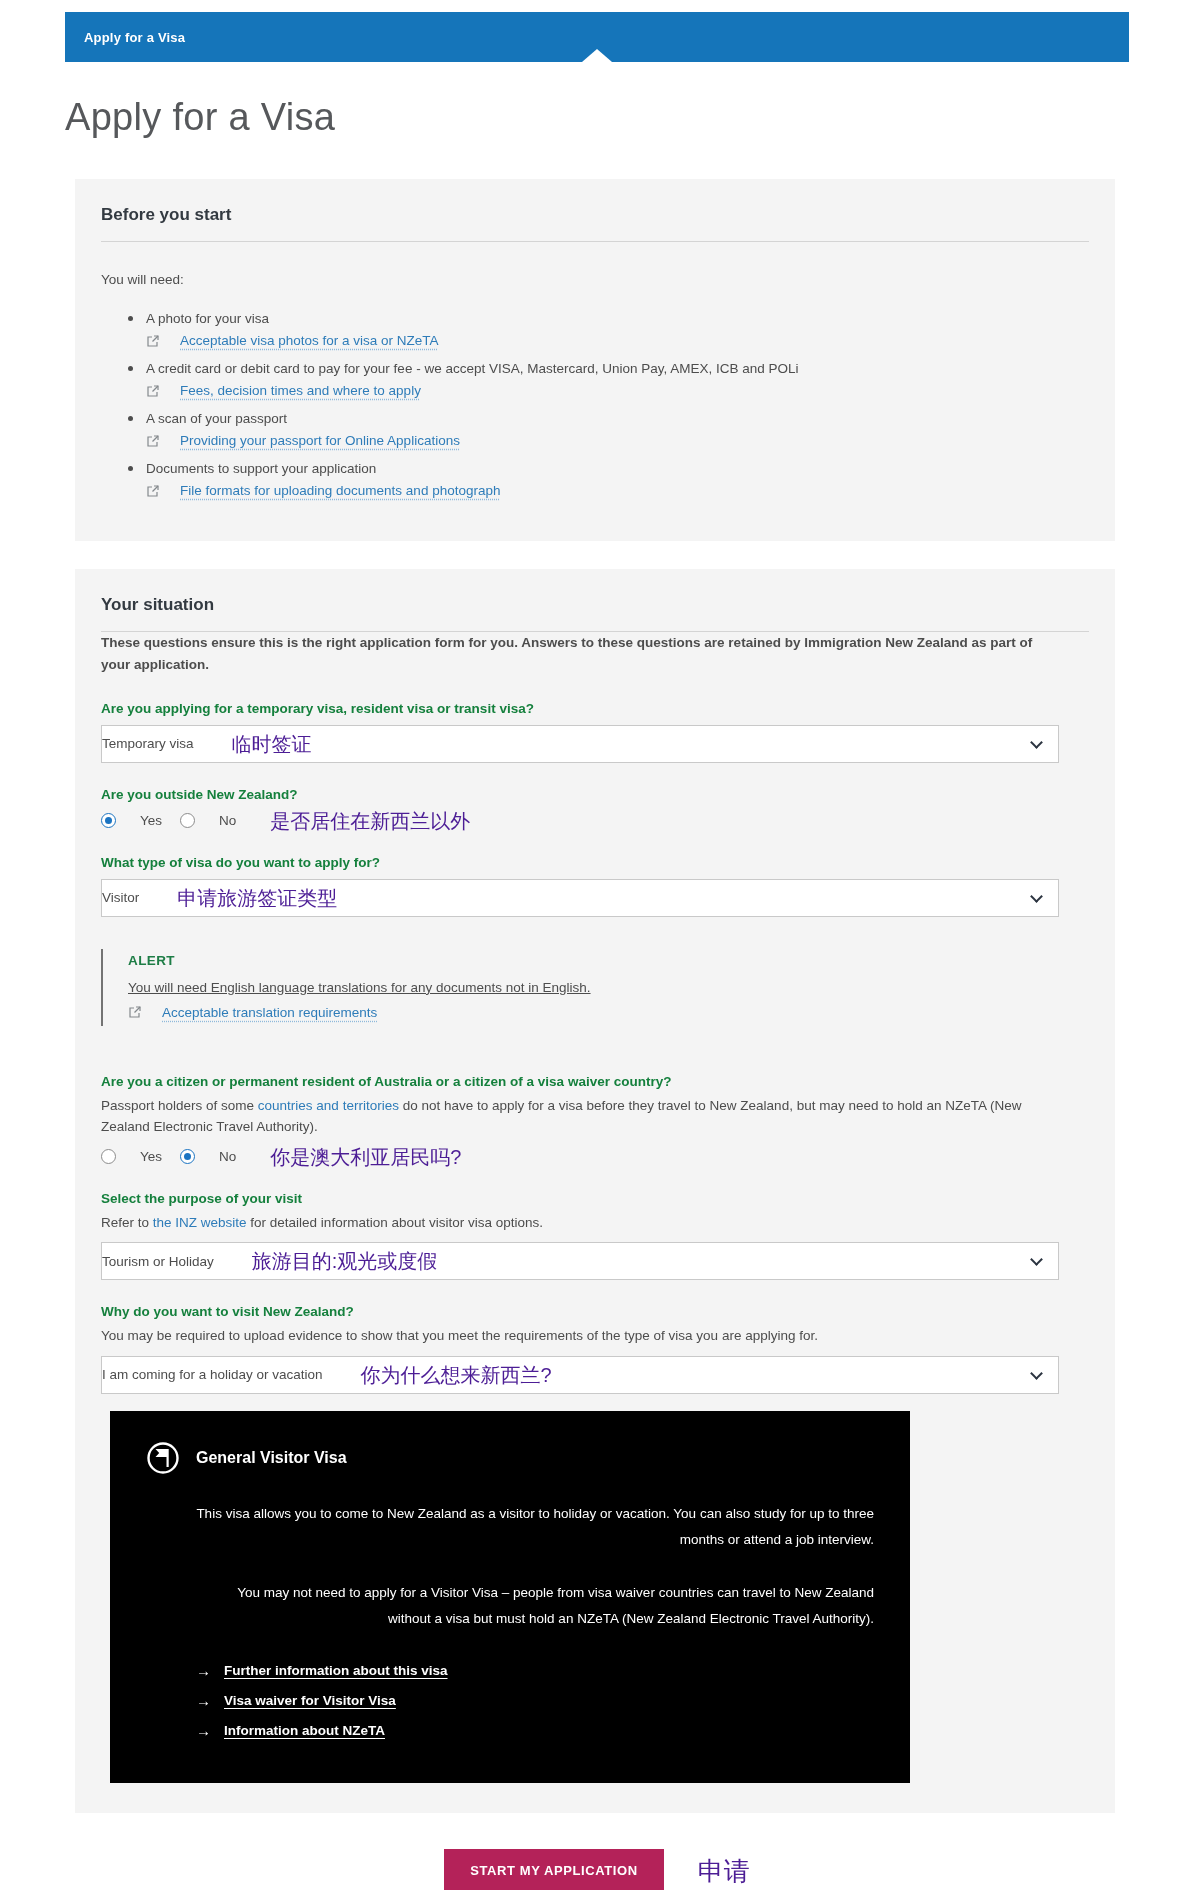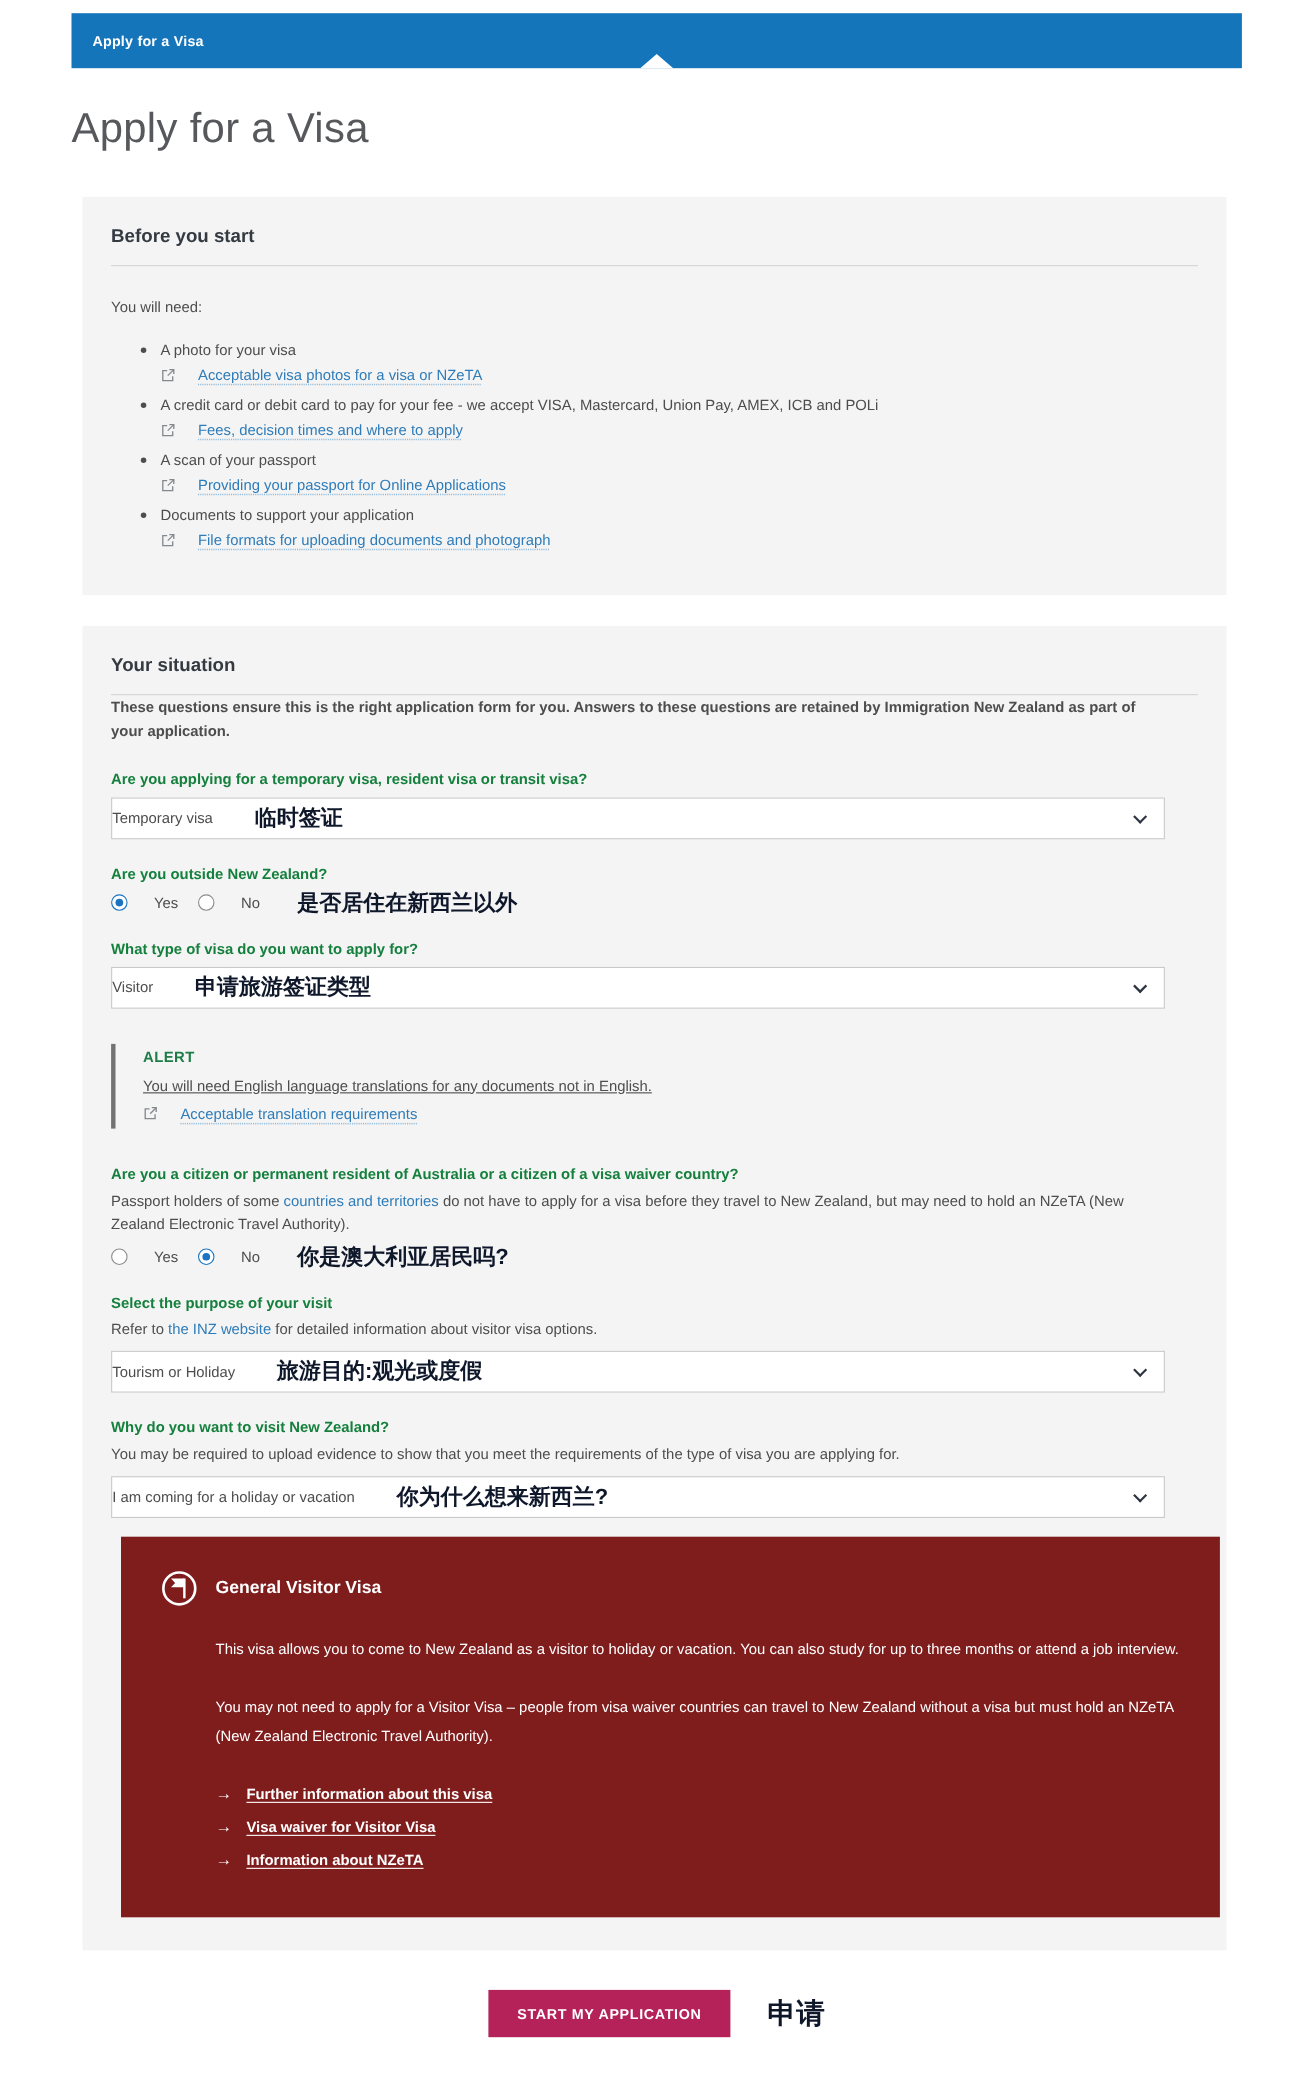--- a/index.html
+++ b/index.html
@@ -59,42 +59,43 @@
   .select-box {
     position:relative; margin-top:9px; width:958px; height:38px; background:#ffffff;
     border:1px solid #c9c9c9; display:flex; align-items:center; cursor:pointer;
   }
   .select-value { font-size:13.5px; color:#4d4d4d; }
   .chev {
     position:absolute; right:17px; top:12px; width:9px; height:9px;
     border-right:2px solid #2b3440; border-bottom:2px solid #2b3440; transform:rotate(45deg);
   }
 
-  .annotation { color:#0f172a; font-weight:700; font-size:20px; line-height:1; white-space:nowrap; }
+  .annotation { color:#4c1d95; font-weight:400; font-size:20px; line-height:1; white-space:nowrap; }
   .select-box .annotation { margin-left:38px; }
 
   .radio-row { margin-top:9px; display:flex; align-items:center; }
   .radio { width:15px; height:15px; border-radius:50%; background:#ffffff; border:1px solid #8c8c8c;
            display:inline-flex; align-items:center; justify-content:center; cursor:pointer; }
   .radio.checked { border-color:#1b74c2; }
   .radio.checked .dot-in { width:7px; height:7px; border-radius:50%; background:#1b74c2; }
   .radio-label { font-size:13.5px; margin-left:24px; }
   .radio-gap { width:18px; }
   .radio-row .annotation { margin-left:34px; }
 
   
-  .alert { margin-top:32px; margin-bottom:34px; border-left:4px solid #737373; padding:4px 0 6px 25px; }
+  .alert { margin-top:32px; margin-bottom:48px; border-left:2px solid #737373; padding:4px 0 6px 25px; }
   .alert-title { color:#1e7d46; font-weight:700; font-size:13.5px; letter-spacing:.4px; }
   .alert-text { margin-top:12px; font-size:13.5px;text-decoration:underline; }
   .alert .li-link { margin-top:10px; }
 
   
   .callout {
-    margin-top:17px; margin-left:9px; width:999px; background:#7f1d1d; color:#ffffff;
+    margin-top:17px; margin-left:9px; width:800px; background:#000000; color:#ffffff;
     padding:30px 36px 44px;
+    text-align:right;
   }
   .callout-head { display:flex; align-items:center; gap:16px; }
   .flag-icon { width:34px; height:34px; flex:0 0 auto; }
   .callout-title { font-size:16px; font-weight:700; }
   .callout p { margin-top:26px; margin-left:50px; font-size:13.5px; line-height:1.95; max-width:910px; }
   .callout-links { margin-top:30px; margin-left:50px; display:flex; flex-direction:column; gap:13px; }
   .c-link-row { display:flex; align-items:center; gap:13px; }
   .c-arrow { font-size:15px; color:#ffffff; }
   a.c-link { color:#ffffff; font-size:13.5px; font-weight:600; text-decoration:underline; text-underline-offset:3px; cursor:pointer; }
 

